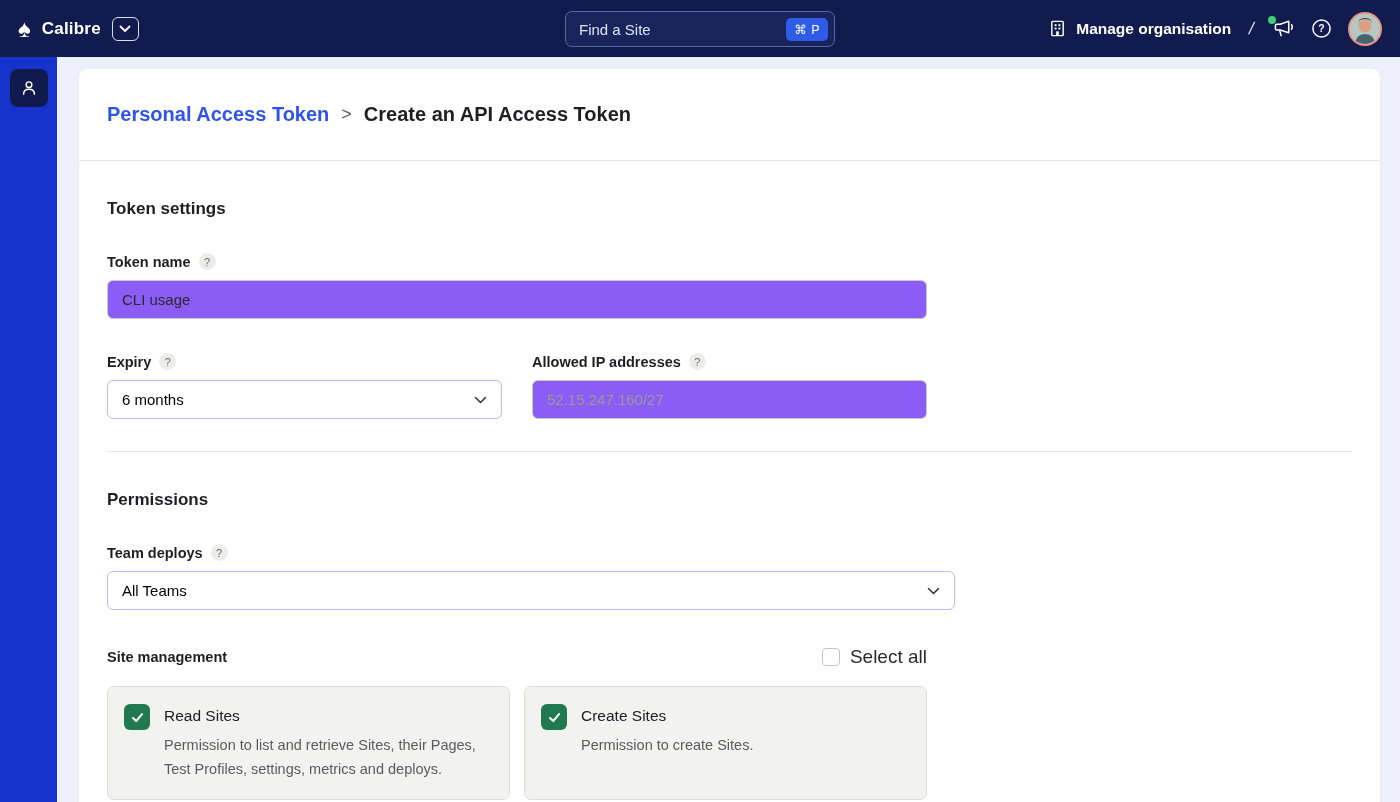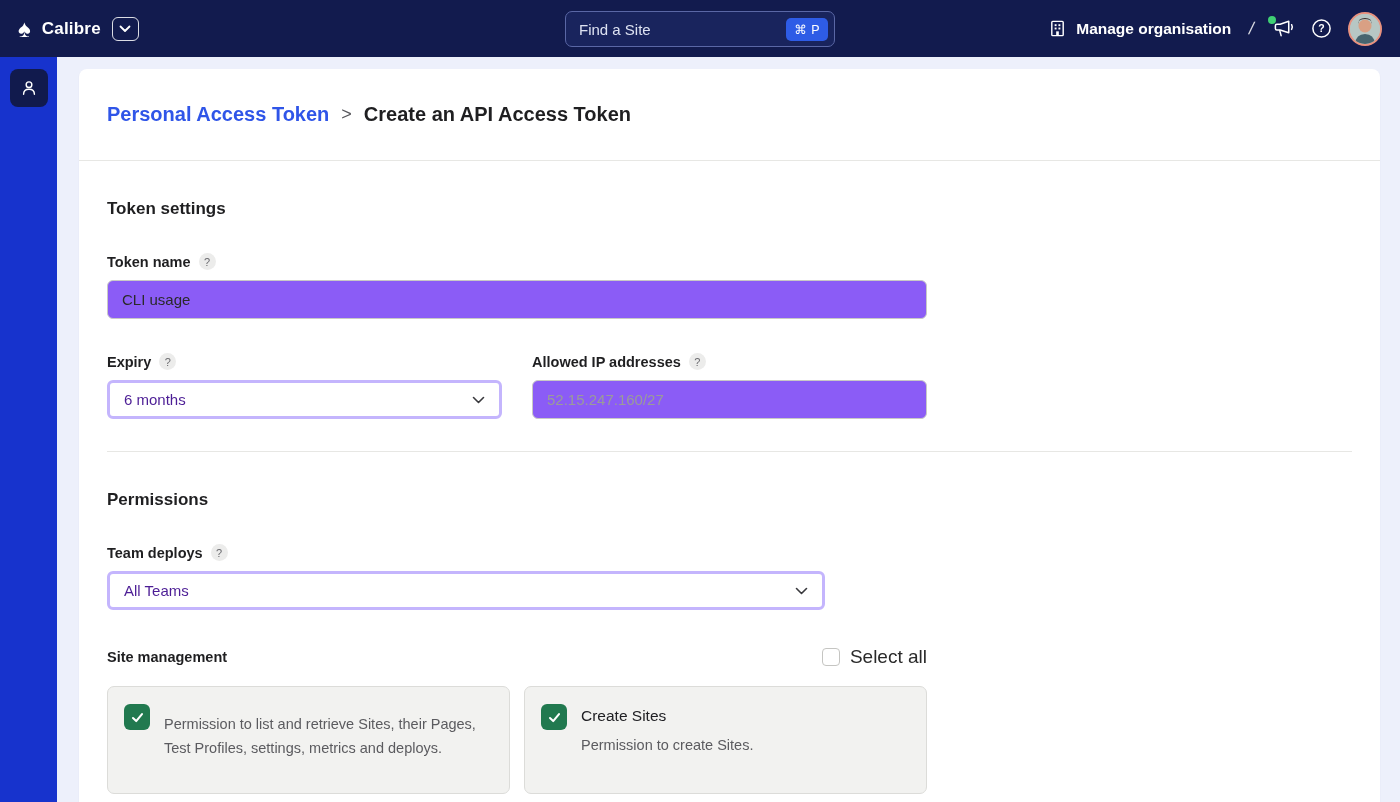--- a/index.html
+++ b/index.html
@@ -62,24 +62,24 @@
     align-items:center; justify-content:center; cursor:pointer; }
 
   .text-input { display:block; margin-top:10px; width:820px; height:39px;
     border:1px solid #c9c9c6; border-radius:6px; padding:0 14px; font-size:15px;
     color:#2a2a2a; font-family:"Liberation Sans", sans-serif; background:#8b5cf6; outline:none; }
   .text-input::placeholder { color:#9b9b99; }
 
   .two-col { display:flex; gap:30px; }
   .col { width:395px; }
   .col .text-input { width:395px; }
-  .select { margin-top:10px; width:395px; height:39px; border:3px solid #c4b5fd;
+  .select { margin-top:10px; width:395px; height:39px; border:1px solid #c4b5fd;
     border-radius:6px; display:flex; align-items:center; justify-content:space-between;
-    padding:0 14px; font-size:15px; color:#4c1d95; cursor:pointer; background:#fff; }
-  .select.wide { width:718px; }
+    padding:0 14px; font-size:15px; color:#000000; cursor:pointer; background:#fff; }
+  .select.wide { width:848px; }
 
   .sm-row { width:820px; display:flex; align-items:center; justify-content:space-between;
     margin-top:36px; }
   .sm-label { font-size:14.5px; font-weight:700; color:#1f1f21; }
   .select-all { display:flex; align-items:center; gap:10px; cursor:pointer; }
   .checkbox-empty { width:18px; height:18px; border:1.5px solid #c5c5c2;
     border-radius:4px; background:#fff; }
   .select-all span { font-size:19px; color:#2a2a2a; }
 
   .perm-cards { display:flex; gap:14px; margin-top:18px; }
@@ -226,20 +226,21 @@
       </div>
 
       <div class="perm-cards">
         <div class="perm-card">
           <span class="checkbox-checked">
             <svg width="15" height="15" viewBox="0 0 16 16">
               <polyline points="3.2,8.6 6.6,11.8 12.8,4.4" fill="none" stroke="#fff" stroke-width="2.2" stroke-linecap="round" stroke-linejoin="round"></polyline>
             </svg>
           </span>
           <div>
+            <div class="perm-title">Read Sites</div>
             <div class="perm-desc">Permission to list and retrieve Sites, their Pages, Test Profiles, settings, metrics and deploys.</div>
           </div>
         </div>
         <div class="perm-card">
           <span class="checkbox-checked">
             <svg width="15" height="15" viewBox="0 0 16 16">
               <polyline points="3.2,8.6 6.6,11.8 12.8,4.4" fill="none" stroke="#fff" stroke-width="2.2" stroke-linecap="round" stroke-linejoin="round"></polyline>
             </svg>
           </span>
           <div>

